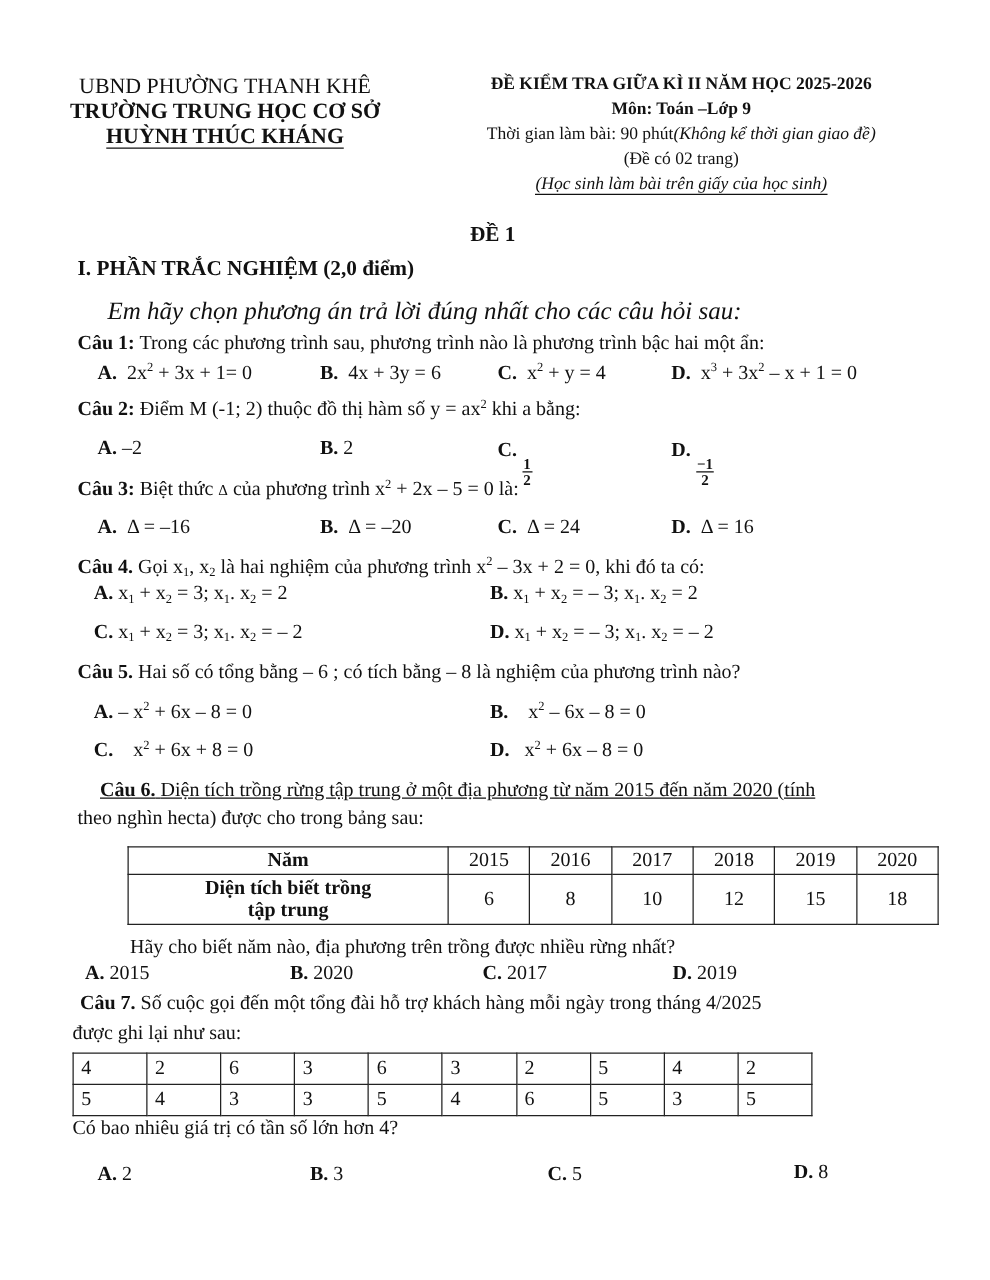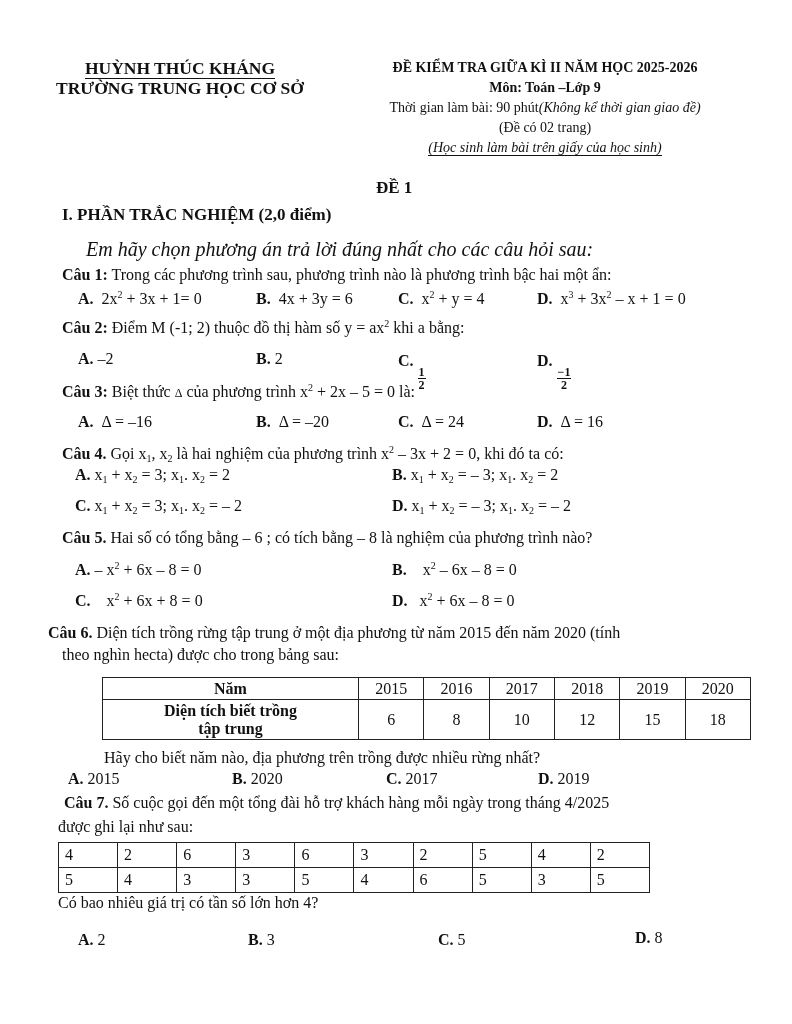--- a/index.html
+++ b/index.html
@@ -27,22 +27,23 @@
     .opt b { font-weight: bold; }
 
     table.data { border-collapse: collapse; position: absolute; }
     table.data td { border: 1.5px solid #222; text-align: center; font-size: 16px; }
     table.calls td { text-align: left; padding-left: 6px; font-size: 16px; }
   </style>
 </head>
 <body>
 
 <div class="abs hdr-left">
+  <div>UBND PHƯỜNG THANH KHÊ</div>
+  <div class="bold">TRƯỜNG TRUNG HỌC CƠ SỞ</div>
   <div class="bold"><span class="underline-strong">HUỲNH THÚC KHÁNG</span></div>
-  <div class="bold">TRƯỜNG TRUNG HỌC CƠ SỞ</div>
 </div>
 
 <div class="abs hdr-right">
   <div class="bold">ĐỀ KIỂM TRA GIỮA KÌ II NĂM HỌC 2025-2026</div>
   <div class="bold">Môn: Toán –Lớp 9</div>
   <div><span>Thời gian làm bài: 90 phút</span><span class="italic">(Không kể thời gian giao đề)</span></div>
   <div>(Đề có 02 trang)</div>
   <div class="italic"><span class="underline-strong" style="border-bottom-width:1px;">(Học sinh làm bài  trên giấy của học sinh)</span></div>
 </div>
 
@@ -95,21 +96,21 @@
 
 <div class="abs q-line" style="left:62px; top:529px;">
   <b>Câu 5.</b>
   <span>Hai số có tổng bằng – 6 ; có tích bằng – 8  là nghiệm của phương trình nào?</span>
 </div>
 <div class="abs opt" style="left:75px; top:561px;"><b>A.</b> – x<sup>2</sup> + 6x – 8 = 0</div>
 <div class="abs opt" style="left:392px; top:561px;"><b>B.</b>&nbsp;&nbsp;&nbsp; x<sup>2</sup> – 6x – 8 = 0</div>
 <div class="abs opt" style="left:75px; top:592px;"><b>C.</b>&nbsp;&nbsp;&nbsp; x<sup>2</sup> + 6x + 8 = 0</div>
 <div class="abs opt" style="left:392px; top:592px;"><b>D.</b>&nbsp;&nbsp; x<sup>2</sup> + 6x – 8 = 0</div>
 
-<div class="abs q-line" style="left:48px; top:624px;">
+<div class="abs q-line" style="left:80px; top:624px;text-decoration:underline;">
   <b>Câu 6.</b>
   <span>Diện tích trồng rừng tập trung ở một địa phương từ năm 2015 đến năm 2020 (tính</span>
 </div>
 <div class="abs q-line" style="left:62px; top:646px;">theo nghìn hecta) được cho trong bảng sau:</div>
 
 <table class="data" style="left:102px; top:677px; width:649px;">
   <tbody>
       <tr style="height:22px;">
     <td class="bold" style="width:256px;">Năm</td>
     <td>2015</td>

